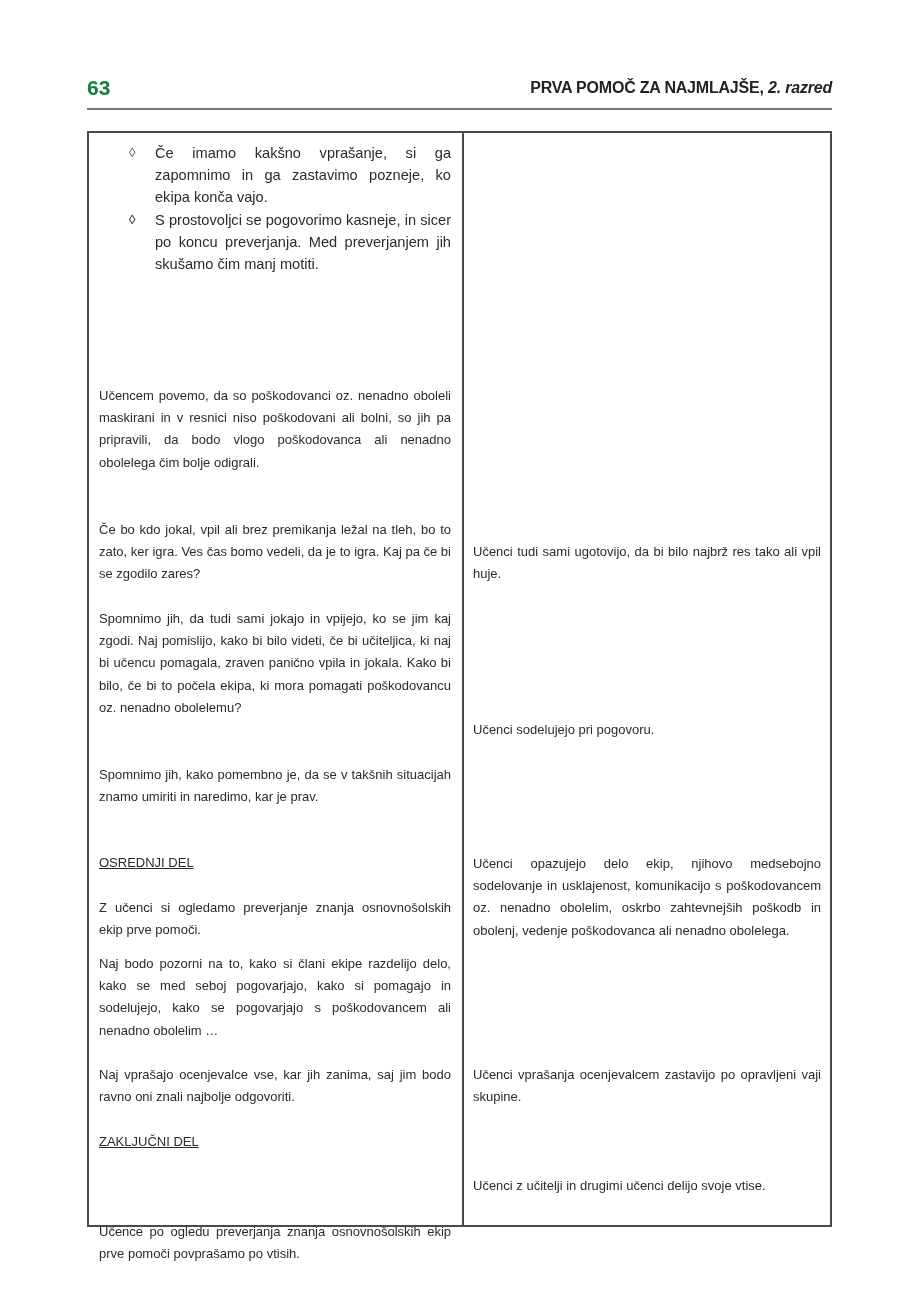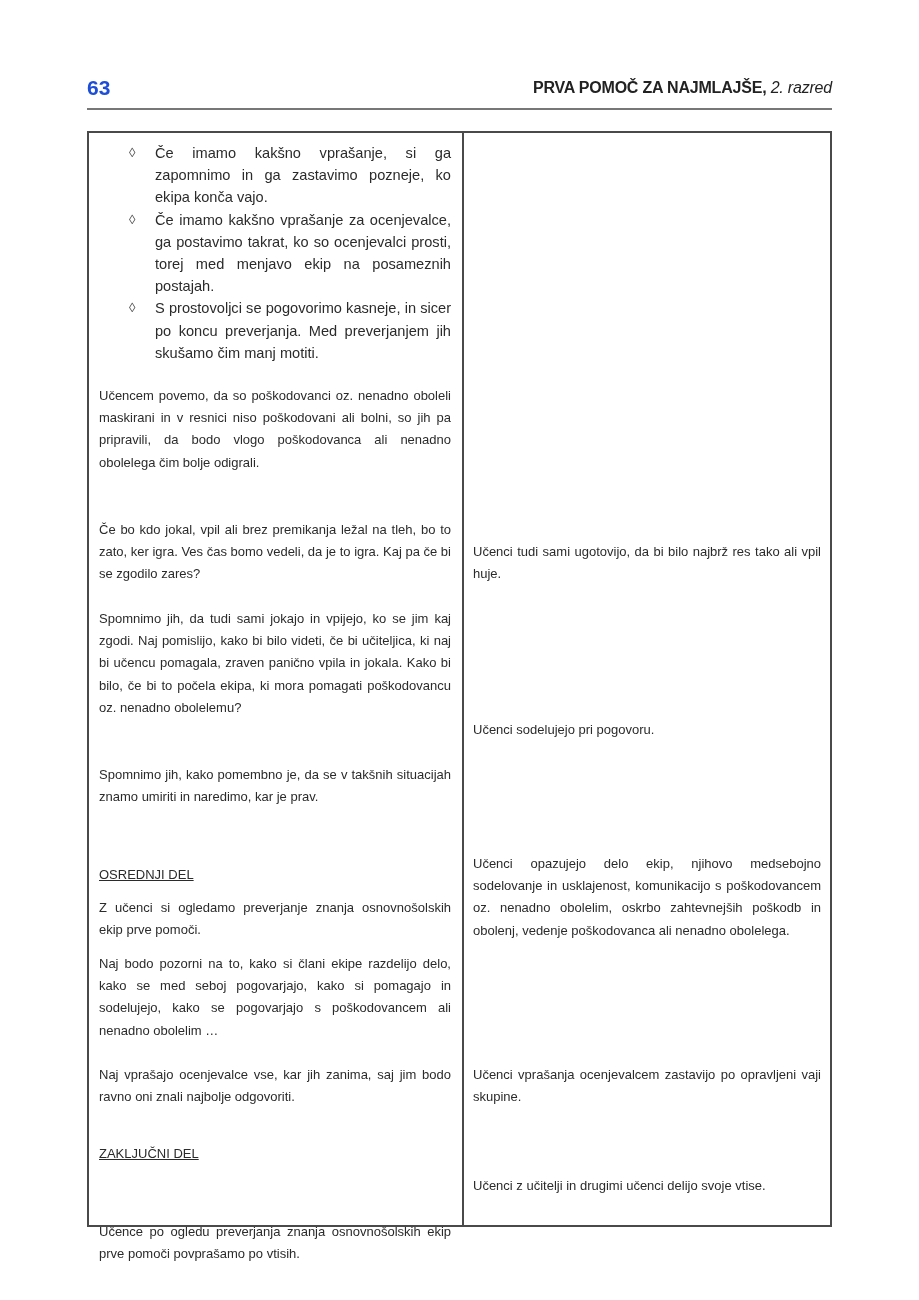--- a/index.html
+++ b/index.html
@@ -1,46 +1,46 @@
 <!DOCTYPE html>
 <html><head>
   <meta charset="utf-8">
   <style>
     html, body { margin: 0; padding: 0; background: #ffffff; }
     body { width: 919px; height: 1300px; position: relative; overflow: hidden;
            font-family: "Liberation Sans", sans-serif; color: #2b2b2b; }
-    .page-number { position: absolute; left: 87px; top: 76px; font-size: 21px; font-weight: bold; color: #1d4ed8; }
+    .page-number { position: absolute; left: 87px; top: 76px; font-size: 21px; font-weight: bold; color: #15803d; }
     .running-head { position: absolute; right: 87px; top: 79px; font-size: 16px; font-weight: bold; color: #222; letter-spacing: -0.2px; }
-    .running-head i { font-weight: normal; font-style: italic; }
+    .running-head i { font-weight: bold; font-style: italic; }
     .head-rule { position: absolute; left: 87px; width: 745px; top: 108px; height: 0; border-top: 2px solid #777; }
     .table { position: absolute; left: 87px; top: 131px; width: 741px; height: 1092px;
              border: 2px solid #4a4a4a; box-sizing: content-box; }
     .divider { position: absolute; left: 373px; top: 0; bottom: 0; border-left: 2px solid #4a4a4a; }
     .col-left { position: absolute; left: 10px; width: 352px; top: 0; }
     .col-right { position: absolute; left: 384px; width: 348px; top: 0; }
     p, .blk { margin: 0; font-size: 13px; line-height: 22.2px; text-align: justify; position: absolute; left: 0; right: 0; }
     .bullets { list-style: none; margin: 0; padding: 0; position: absolute; left: 30px; right: 0; top: 9px; }
     .bullets li { position: relative; font-size: 14.6px; line-height: 22.2px; text-align: justify; padding-left: 26px; }
     .bullets li .diamond { position: absolute; left: 0; top: 0; font-size: 13px; color: #555; }
-    .heading { text-decoration: underline; text-align: left; margin-top: 12px; }
+    .heading { text-decoration: underline; text-align: left; }
   </style>
 </head>
 <body>
 
 <div class="page-number">63</div>
 <div class="running-head"><span>PRVA POMOČ ZA NAJMLAJŠE,</span> <i>2. razred</i></div>
 <div class="head-rule"></div>
 
 <div class="table">
   <div class="divider"></div>
 
   <div class="col-left">
     <ul class="bullets">
       <li><span class="diamond">◊</span><span>Če imamo kakšno vprašanje, si ga zapomnimo in ga zastavimo pozneje, ko ekipa konča vajo.</span></li>
-      <li><span class="diamond">◊</span><span>Če imamo kakšno vprašanje za ocenjevalce, ga postavimo takrat, ko so ocenjevalci prosti, torej med menjavo ekip na posameznih postajah.</span></li>
+      <li><span class="diamond">◊</span></li>
       <li><span class="diamond">◊</span><span>S prostovoljci se pogovorimo kasneje, in sicer po koncu preverjanja. Med preverjanjem jih skušamo čim manj motiti.</span></li>
     </ul>
     <p style="top:252px">Učencem povemo, da so poškodovanci oz. nenadno oboleli maskirani in v resnici niso poškodovani ali bolni, so jih pa pripravili, da bodo vlogo poškodovanca ali nenadno obolelega čim bolje odigrali.</p>
     <p style="top:386px">Če bo kdo jokal, vpil ali brez premikanja ležal na tleh, bo to zato, ker igra. Ves čas bomo vedeli, da je to igra. Kaj pa če bi se zgodilo zares?</p>
     <p style="top:475px">Spomnimo jih, da tudi sami jokajo in vpijejo, ko se jim kaj zgodi. Naj pomislijo, kako bi bilo videti, če bi učiteljica, ki naj bi učencu pomagala, zraven panično vpila in jokala. Kako bi bilo, če bi to počela ekipa, ki mora pomagati poškodovancu oz. nenadno obolelemu?</p>
     <p style="top:631px">Spomnimo jih, kako pomembno je, da se v takšnih situacijah znamo umiriti in naredimo, kar je prav.</p>
     <p class="heading" style="top:719px">OSREDNJI DEL</p>
     <p style="top:764px">Z učenci si ogledamo preverjanje znanja osnovnošolskih ekip prve pomoči.</p>
     <p style="top:820px">Naj bodo pozorni na to, kako si člani ekipe razdelijo delo, kako se med seboj pogovarjajo, kako si pomagajo in sodelujejo, kako se pogovarjajo s poškodovancem ali nenadno obolelim …</p>
     <p style="top:931px">Naj vprašajo ocenjevalce vse, kar jih zanima, saj jim bodo ravno oni znali najbolje odgovoriti.</p>

